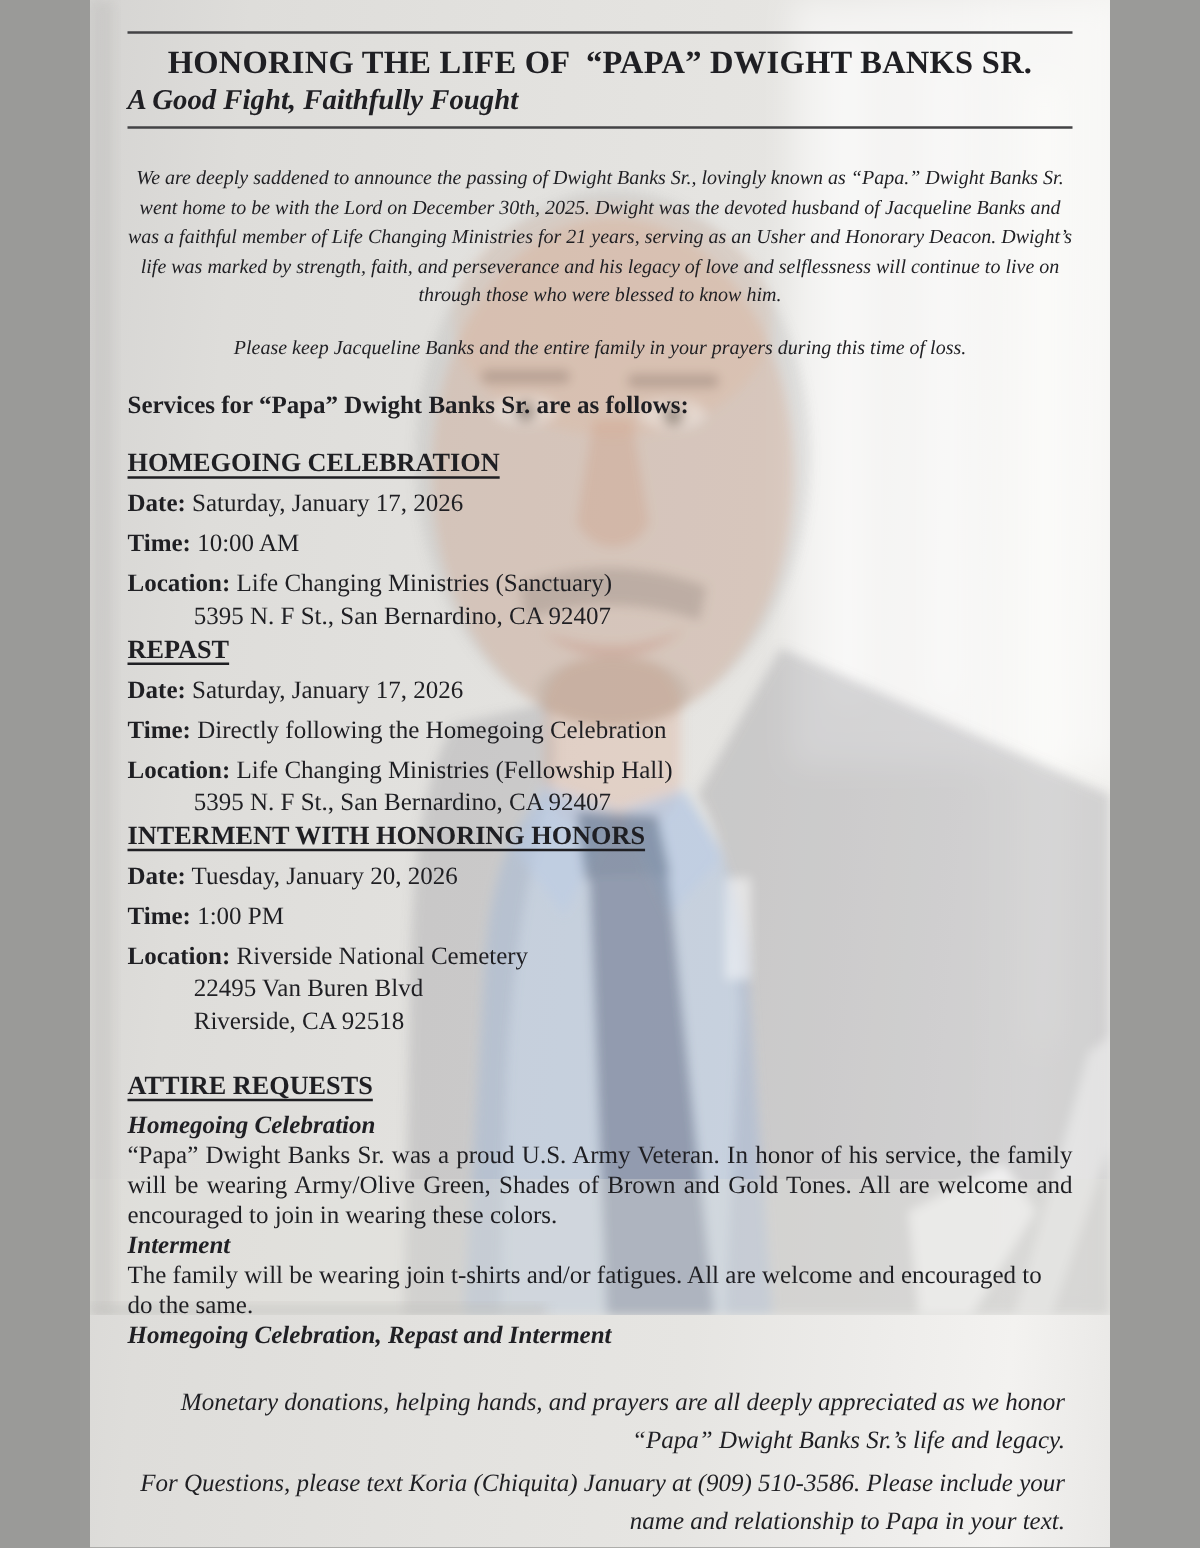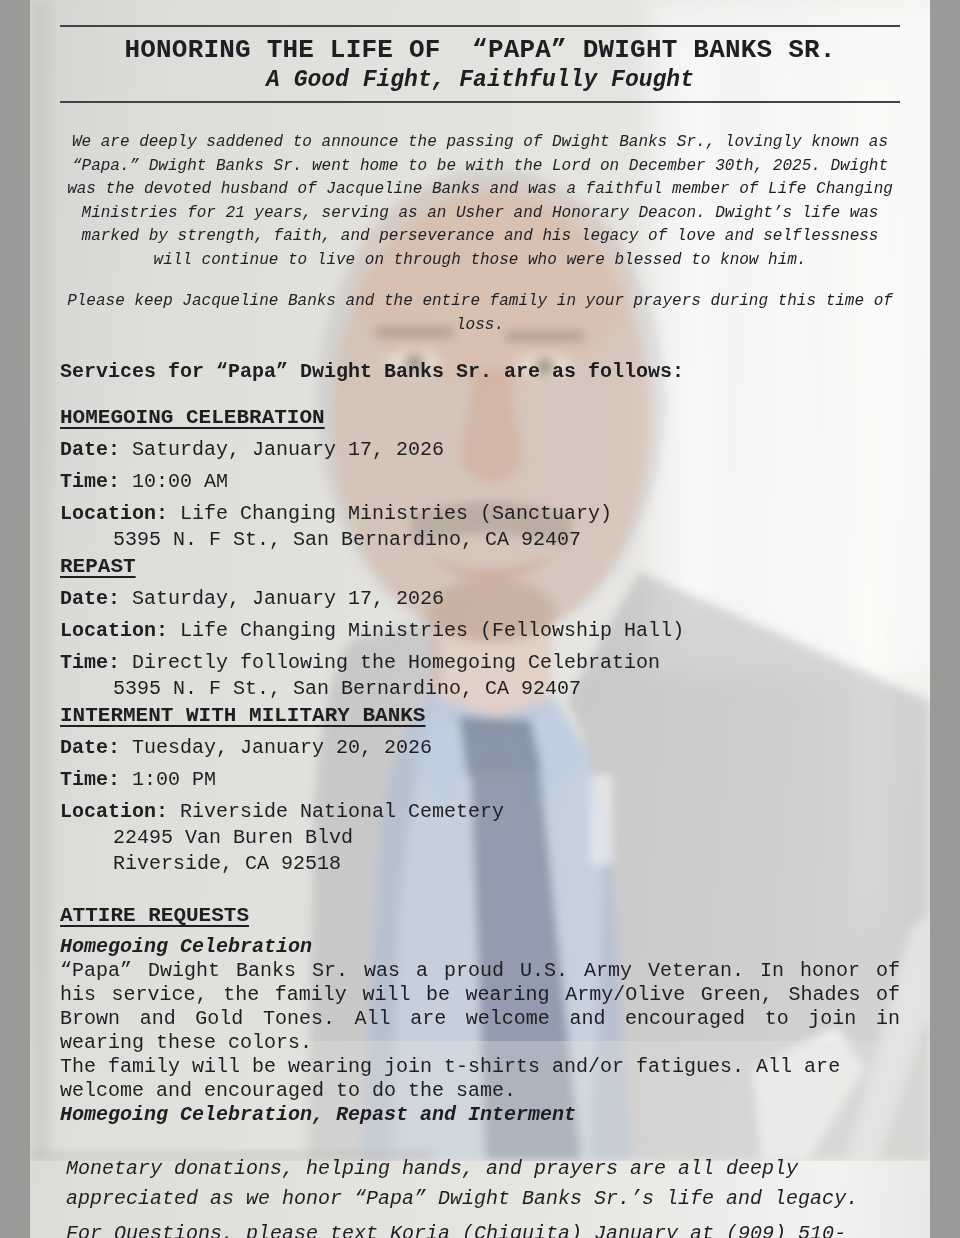--- a/index.html
+++ b/index.html
@@ -1,44 +1,44 @@
 <!DOCTYPE html>
 <html><head>
 <meta charset="utf-8">
 <style>
   html,body{margin:0;padding:0;background:#9a9a98;}
   .page{
     position:relative;
-    width:900px;height:1238px;
+    width:816px;height:1238px;
     margin:0 auto;
     overflow:hidden;
     background:linear-gradient(95deg,#d5d4d2 0%,#deddda 14%,#e3e2df 42%,#e6e5e2 62%,#edecea 78%,#f3f2f0 90%,#e9e8e6 100%);
-    font-family:Liberation Mono, monospace;
+    font-family:Liberation Serif, serif;
     color:#1f1f23;
   }
   .wm{position:absolute;inset:0;z-index:0;pointer-events:none;}
   .content{position:absolute;inset:0;z-index:1;padding:25px 30px 0 30px;box-sizing:border-box;}
   .hr{border:0;border-top:2px solid #434345;margin:0;}
   h1.title{font-size:26px;line-height:30px;font-weight:700;text-align:center;margin:8px 0 0;white-space:pre-wrap;letter-spacing:.2px;}
-  h2.subtitle{font-size:23px;line-height:26px;font-weight:700;font-style:italic;text-align:center;margin:2px 0 8px;}
+  h2.subtitle{font-size:23px;line-height:26px;font-weight:700;font-style:italic;margin:2px 0 8px;}
   p.intro{font-style:italic;font-size:16px;line-height:23.5px;text-align:center;margin:28px 0 0;}
   p.prayer{margin-top:18px;}
   p.services-line{font-weight:700;font-size:20px;line-height:25px;margin:22px 0 0;}
   section.svc{margin-top:0;}
   section.svc.first{margin-top:20px;}
   .svc-h{font-size:21px;line-height:27px;font-weight:700;margin:0;text-decoration:underline;text-decoration-thickness:2px;text-underline-offset:4px;}
   p.row{font-size:20px;line-height:26px;margin:6px 0 0;}
   p.row .lbl{font-weight:700;}
   p.addr{font-size:20px;line-height:26px;margin:0;padding-left:53px;}
   section.attire{margin-top:25px;}
   p.att-sub{font-weight:700;font-style:italic;font-size:20px;line-height:24px;margin:6px 0 0;}
   p.att-sub.tight{margin-top:0;}
   p.att-text{font-size:20px;line-height:24px;margin:0;}
   p.att-text.justify{text-align:justify;}
-  p.footnote{font-style:italic;font-size:20px;line-height:30px;text-align:left;margin:27px 6px 0;}
+  p.footnote{font-style:italic;font-size:20px;line-height:30px;text-align:right;margin:27px 6px 0;}
   p.footnote.q{margin-top:5px;line-height:30px;}
 </style>
 </head>
 <body>
 
 <div class="page">
 
   <svg class="wm" viewBox="0 0 960 1238" xmlns="http://www.w3.org/2000/svg">
     <title>Faded background portrait of “Papa” Dwight Banks Sr. wearing a dark suit, light blue shirt, and striped tie</title>
     <defs>
@@ -122,38 +122,39 @@
       <h3 class="svc-h">HOMEGOING CELEBRATION</h3>
       <p class="row"><span class="lbl">Date:</span> <span>Saturday, January 17, 2026</span></p>
       <p class="row"><span class="lbl">Time:</span> <span>10:00 AM</span></p>
       <p class="row"><span class="lbl">Location:</span> <span>Life Changing Ministries (Sanctuary)</span></p>
       <p class="addr">5395 N. F St., San Bernardino, CA 92407</p>
     </section>
 
     <section class="svc">
       <h3 class="svc-h">REPAST</h3>
       <p class="row"><span class="lbl">Date:</span> <span>Saturday, January 17, 2026</span></p>
+      <p class="row"><span class="lbl">Time:</span> <span>Directly following the Homegoing Celebration</span></p>
       <p class="row"><span class="lbl">Location:</span> <span>Life Changing Ministries (Fellowship Hall)</span></p>
-      <p class="row"><span class="lbl">Time:</span> <span>Directly following the Homegoing Celebration</span></p>
       <p class="addr">5395 N. F St., San Bernardino, CA 92407</p>
     </section>
 
     <section class="svc">
-      <h3 class="svc-h">INTERMENT WITH MILITARY BANKS</h3>
+      <h3 class="svc-h">INTERMENT WITH HONORING HONORS</h3>
       <p class="row"><span class="lbl">Date:</span> <span>Tuesday, January 20, 2026</span></p>
       <p class="row"><span class="lbl">Time:</span> <span>1:00 PM</span></p>
       <p class="row"><span class="lbl">Location:</span> <span>Riverside National Cemetery</span></p>
       <p class="addr">22495 Van Buren Blvd</p>
       <p class="addr">Riverside, CA 92518</p>
     </section>
 
     <section class="attire">
       <h3 class="svc-h">ATTIRE REQUESTS</h3>
       <p class="att-sub">Homegoing Celebration</p>
       <p class="att-text justify">“Papa” Dwight Banks Sr. was a proud U.S. Army Veteran. In honor of his service, the family will be wearing Army/Olive Green, Shades of Brown and Gold Tones. All are welcome and encouraged to join in wearing these colors.</p>
+      <p class="att-sub tight">Interment</p>
       <p class="att-text">The family will be wearing join t-shirts and/or fatigues. All are welcome and encouraged to do the same.</p>
       <p class="att-sub tight">Homegoing Celebration, Repast and Interment</p>
     </section>
 
     <p class="footnote">Monetary donations, helping hands, and prayers are all deeply appreciated as we honor “Papa” Dwight Banks Sr.’s life and legacy.</p>
     <p class="footnote q">For Questions, please text Koria (Chiquita) January at (909) 510-3586. Please include your name and relationship to Papa in your text.</p>
 
   </div>
 </div>
 

